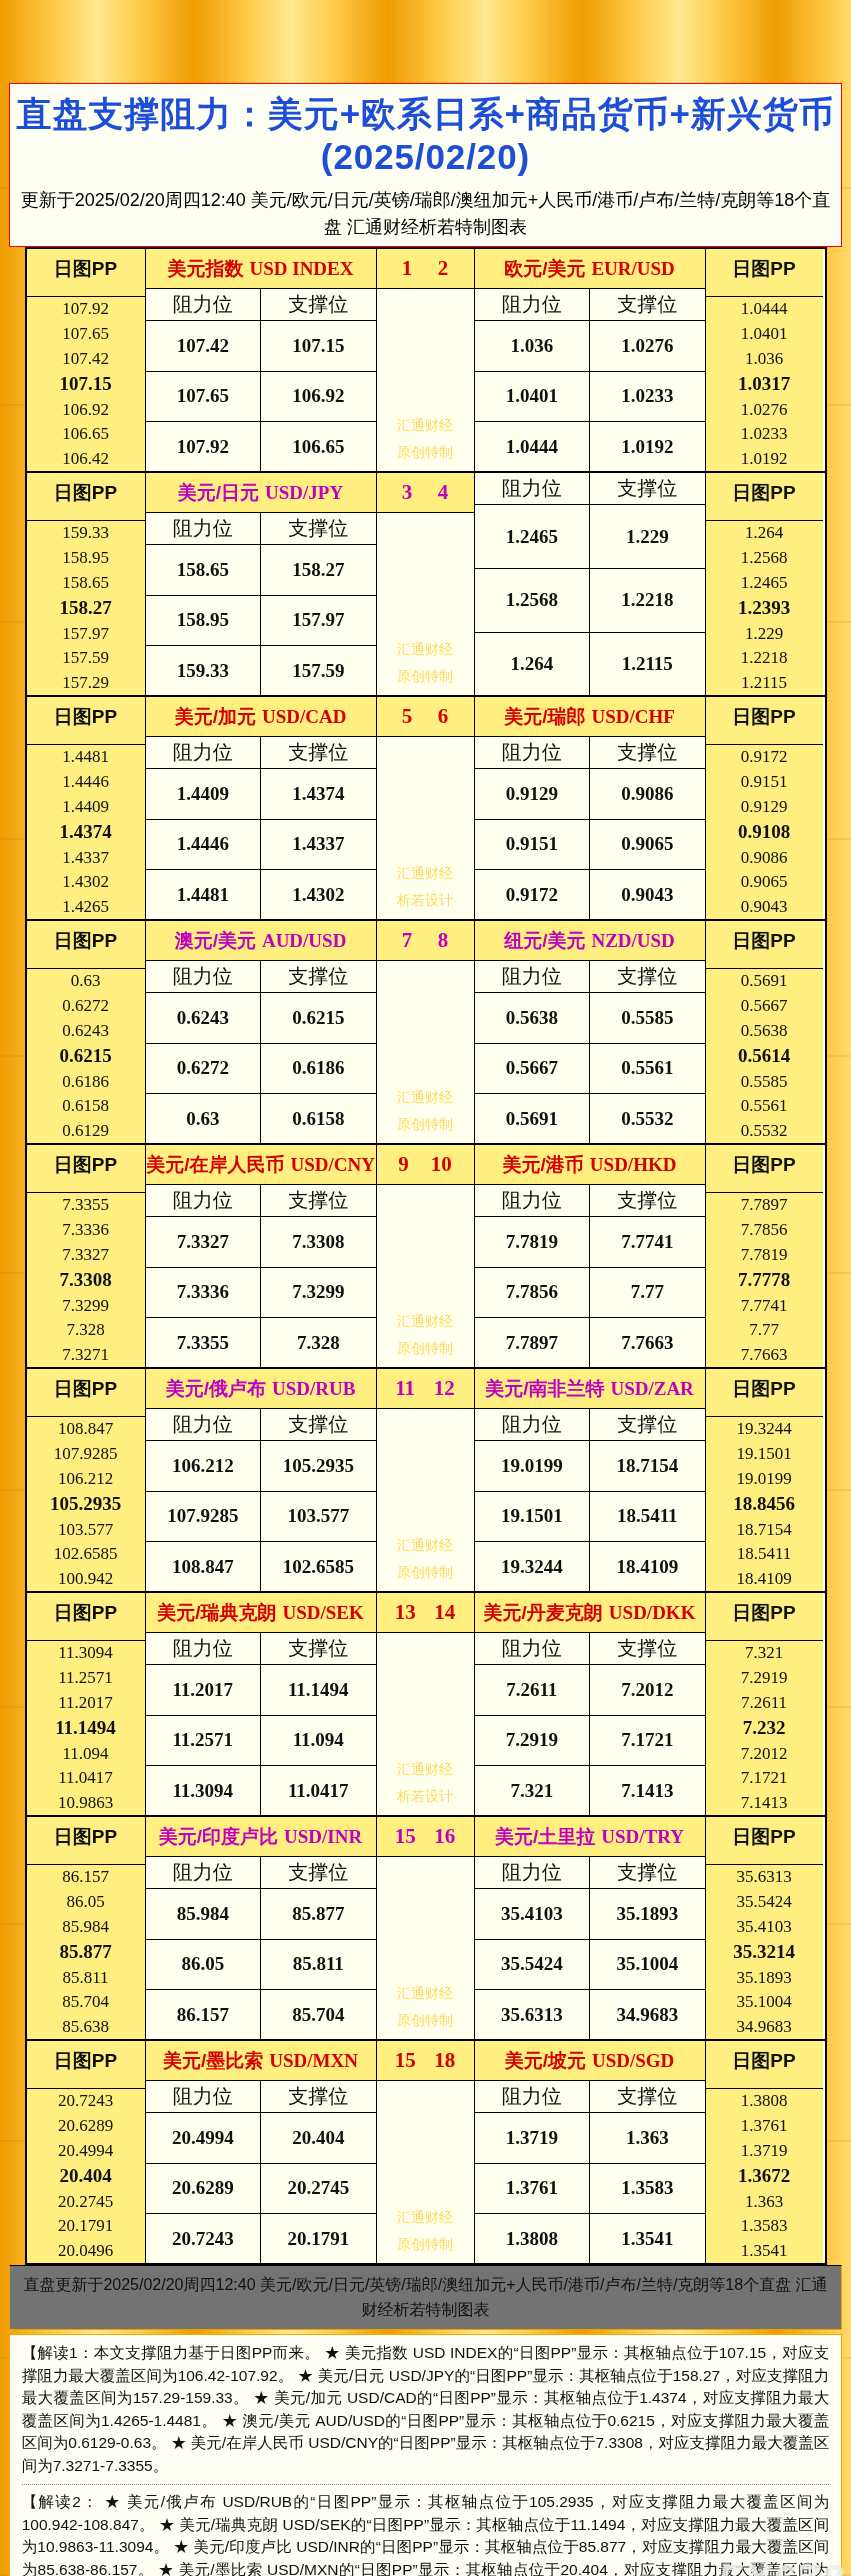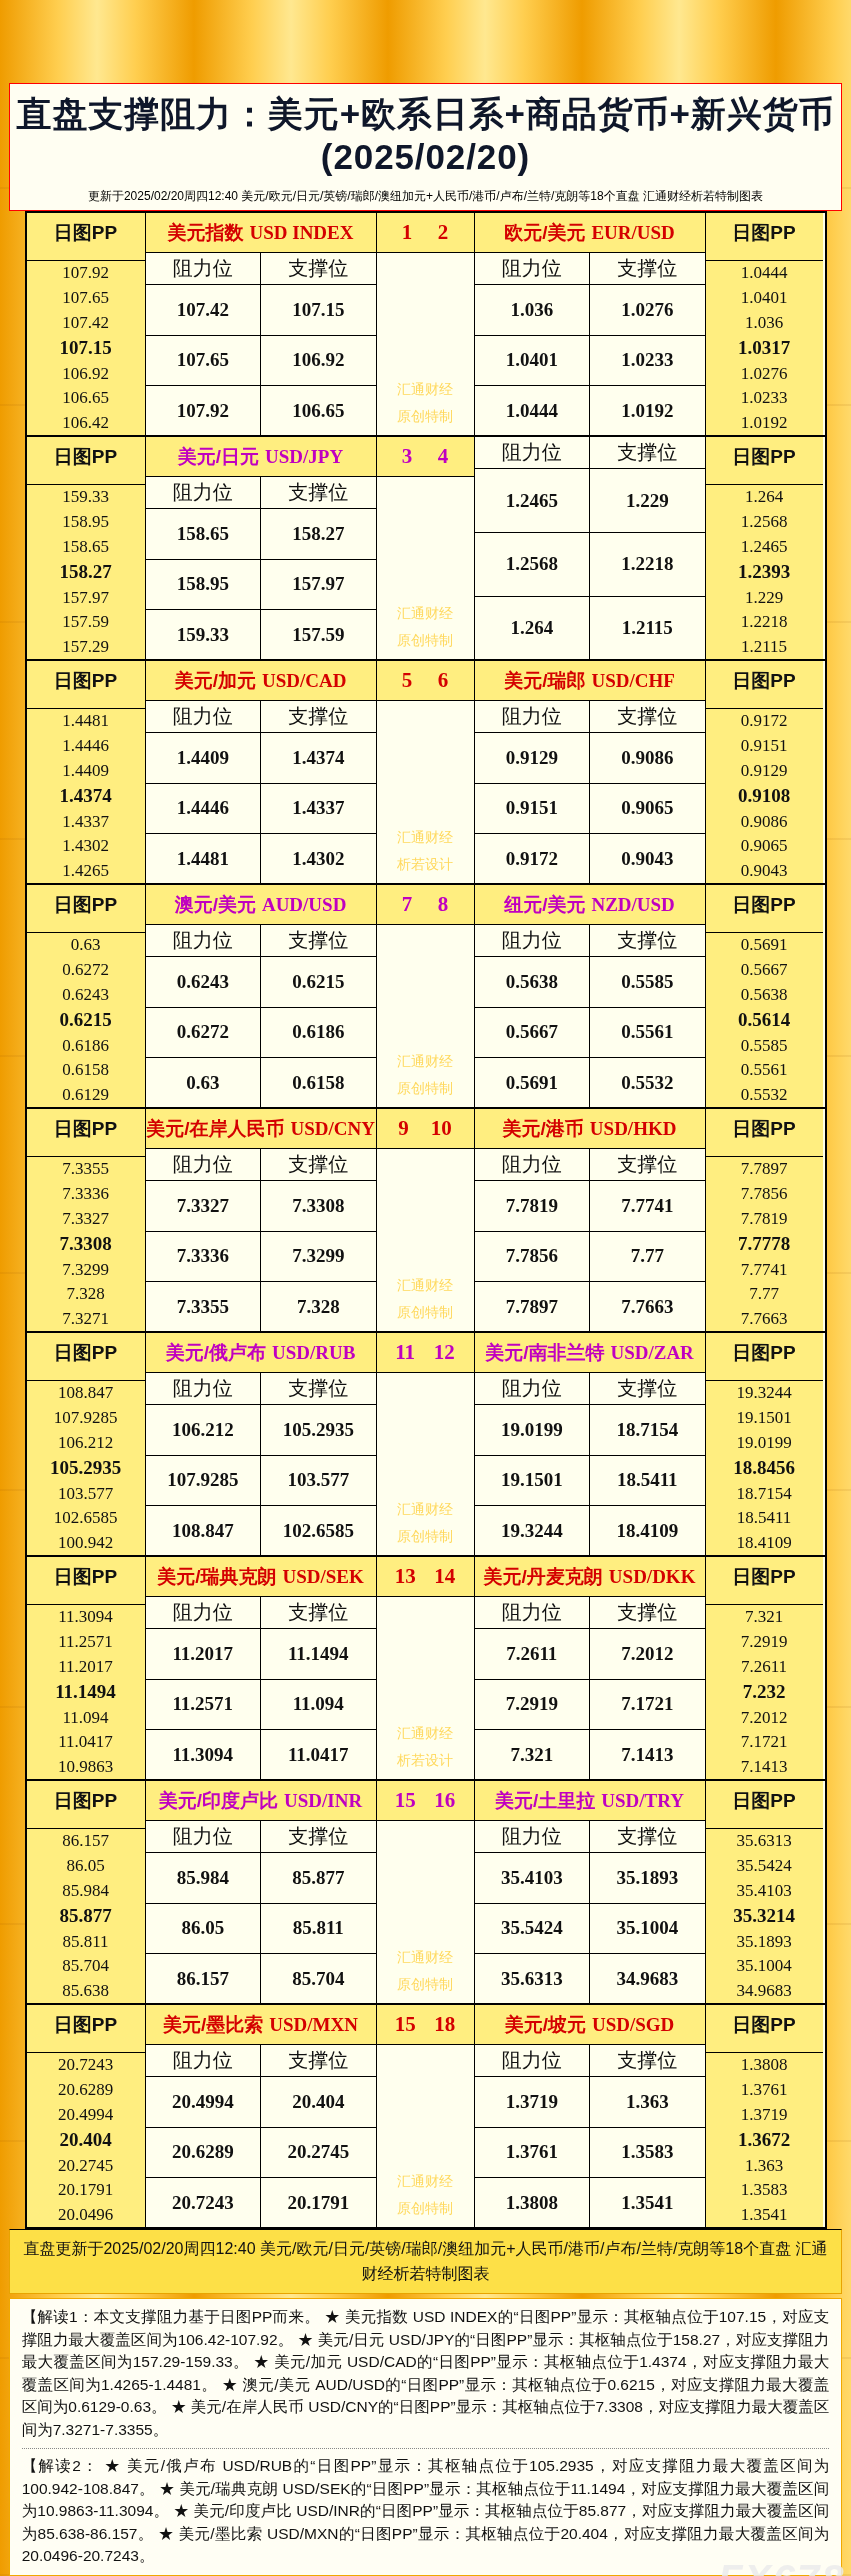--- a/index.html
+++ b/index.html
@@ -7,21 +7,21 @@
     width:851px;height:2576px;position:relative;overflow:hidden;
     font-family:"Liberation Sans",sans-serif;color:#111;
     background-color:#f2a007;
     background-image:
       repeating-linear-gradient(0deg, rgba(150,80,0,.10) 0 1.9px, rgba(255,255,255,0) 1.9px 217px),
       repeating-linear-gradient(90deg, #ef9c00 0px, #ffce4f 58px, #ffe890 97px, #ffce4f 136px, #ef9c00 194px);
   }
   .spacer-top{height:83px;}
   .title-box{margin:0 9.4px;border:1.9px solid #f00;background:#fffef2;text-align:center;padding:7.5px 5.7px 1.9px;box-sizing:border-box;}
   .page-title{margin:0 0 7.5px 0;font-size:35px;font-weight:bold;letter-spacing:0.9px;color:#a800a8;line-height:1.25;}
-  .update-line{font-size:12px;line-height:1.5;padding:0 1.9px 3.8px;color:#000;}
+  .update-line{font-size:18px;line-height:1.5;padding:0 1.9px 3.8px;color:#000;}
   .pivot-table{margin-left:24.5px;width:802px;box-sizing:border-box;border:2.8px solid #000;background:#ffffe8;}
   .block{display:flex;height:222px;border-top:2.8px solid #000;}
   .block:first-child{border-top:none;}
   .pp-col{width:118px;background:#ffee80;display:flex;flex-direction:column;box-sizing:border-box;}
   .col-b{border-left:1.9px solid #000;}
   .pp-head{height:48px;line-height:40px;text-align:center;font-weight:bold;font-size:19px;border-bottom:1.9px solid #000;box-sizing:border-box;}
   .pp-vals{flex:1;display:flex;flex-direction:column;justify-content:space-around;text-align:center;
     font-family:"Liberation Serif","DejaVu Serif",serif;font-size:17px;}
   .ppv.pivot{font-weight:bold;font-size:19px;}
   .pair-col{width:231px;display:flex;flex-direction:column;box-sizing:border-box;}
@@ -32,35 +32,35 @@
   .rs-head{height:32px;display:flex;border-bottom:0.9px solid #000;font-size:20px;box-sizing:border-box;}
   .rs-cell{flex:1;display:flex;align-items:center;justify-content:center;box-sizing:border-box;}
   .rs-cell + .rs-cell{border-left:0.9px solid #000;}
   .rs-row{flex:1;display:flex;border-bottom:0.9px solid #000;font-family:"Liberation Serif","DejaVu Serif",serif;font-weight:bold;font-size:19px;box-sizing:border-box;}
   .rs-row:last-child{border-bottom:none;}
   .center-col{width:98px;display:flex;flex-direction:column;background:#ffffee;box-sizing:border-box;}
   .num-head{height:40px;background:#ffee80;border-bottom:1.9px solid #000;display:flex;align-items:center;justify-content:space-evenly;
     font-family:"Liberation Serif","DejaVu Serif",serif;font-weight:bold;font-size:21px;color:var(--hdr,#d40000);box-sizing:border-box;}
   .center-body{flex:1;position:relative;}
   .wm{position:absolute;left:0;right:0;bottom:5.7px;text-align:center;color:#ffd95e;font-size:14px;line-height:1.9;}
-  .footer-bar{margin:0 9.4px;background:#fde047;border:1.9px solid #e8a400;border-top:1.9px solid #000;
+  .footer-bar{margin:0 9.4px;background:#737373;border:1.9px solid #e8a400;border-top:1.9px solid #000;
     text-align:center;font-size:16px;line-height:1.55;padding:6.6px 7.5px;box-sizing:border-box;}
   .notes{margin:3.8px 9.4px 0;background:#fffef4;border:1.9px solid #f0a800;padding:7.5px 11.3px;font-size:15.5px;line-height:1.45;
     text-align:justify;box-sizing:border-box;}
   .note + .note{border-top:0.9px dotted #888;margin-top:6.6px;padding-top:6.6px;}
   .fx-watermark{position:absolute;right:5.7px;top:2517px;font-style:italic;font-weight:bold;font-size:40px;
     color:rgba(235,235,235,.85);letter-spacing:1.9px;margin-top:40px;}
 </style>
 </head>
 <body>
 
 <div class="spacer-top"></div>
 
 <div class="title-box" style="border-color: rgb(255, 0, 0);">
-  <div class="page-title" style="color: #0f172a;">直盘支撑阻力：美元+欧系日系+商品货币+新兴货币(2025/02/20)</div>
+  <div class="page-title" style="color: #1d4ed8;">直盘支撑阻力：美元+欧系日系+商品货币+新兴货币(2025/02/20)</div>
   <div class="update-line">更新于2025/02/20周四12:40 美元/欧元/日元/英镑/瑞郎/澳纽加元+人民币/港币/卢布/兰特/克朗等18个直盘 汇通财经析若特制图表</div>
 </div>
 
 <div class="pivot-table">
   <div class="block" style="--hdr: #d40000;">
     <div class="pp-col">
       <div class="pp-head">日图PP</div>
       <div class="pp-vals">
         <div class="ppv">107.92</div>
         <div class="ppv">107.65</div>

